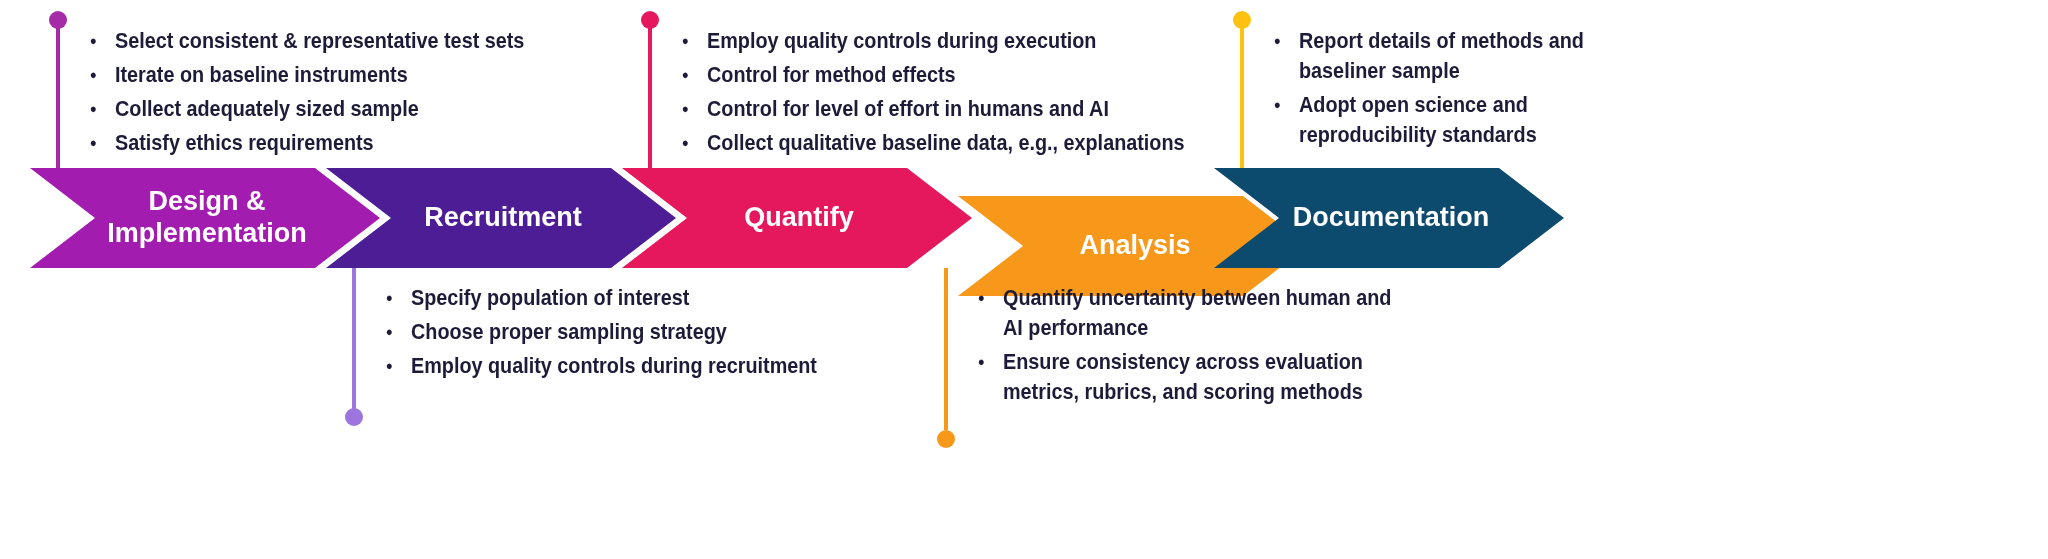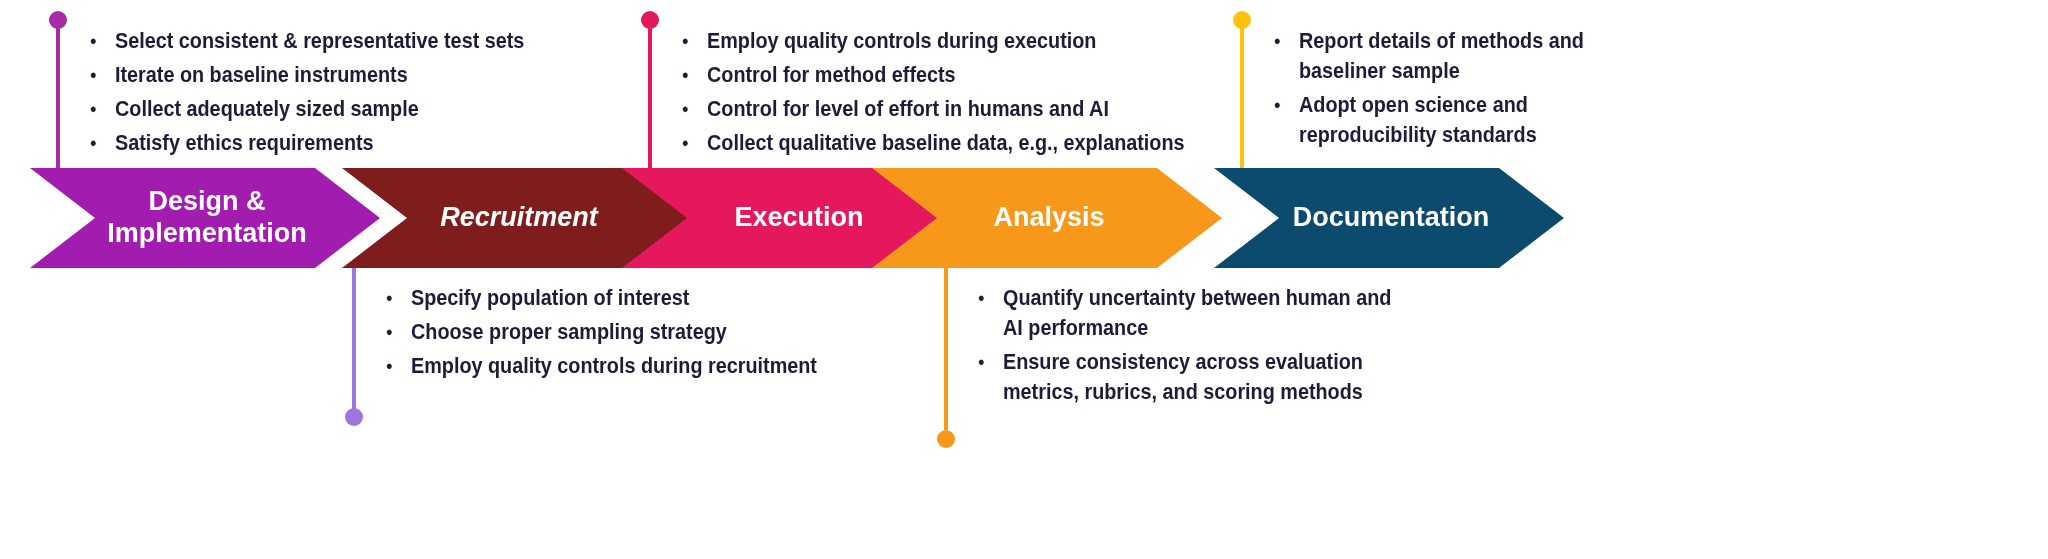--- a/index.html
+++ b/index.html
@@ -65,48 +65,48 @@
       <li>Select consistent &amp; representative test sets</li>
       <li>Iterate on baseline instruments</li>
       <li>Collect adequately sized sample</li>
       <li>Satisfy ethics requirements</li>
     </ul>
   </div>
 
   <div>
     <span class="vline" style="left: 352px; top: 268px; height: 141px; background-color: rgb(156, 117, 222);"></span>
     <span class="dot" style="left: 345px; top: 408px; background-color: rgb(156, 117, 222);"></span>
-    <div class="chevron" style="left: 342px; width: 350px; background-color: #7f1d1d; font-style: italic;">
+    <div class="chevron" style="left: 326px; width: 350px; background-color: #4c1d95;">
       <span class="chevron-label">Recruitment</span>
     </div>
     <ul class="notes" style="left:384px; top:283px; width:560px">
       <li>Specify population of interest</li>
       <li>Choose proper sampling strategy</li>
       <li>Employ quality controls during recruitment</li>
     </ul>
   </div>
 
   <div>
     <span class="dot" style="left: 641px; top: 11px; background-color: rgb(229, 24, 94);"></span>
     <span class="vline" style="left: 648px; top: 20px; height: 148px; background-color: rgb(229, 24, 94);"></span>
     <div class="chevron" style="left: 622px; width: 350px; background-color: rgb(229, 24, 94);">
-      <span class="chevron-label">Execution</span>
+      <span class="chevron-label">Quantify</span>
     </div>
     <ul class="notes" style="left:680px; top:26px; width:640px">
       <li>Employ quality controls during execution</li>
       <li>Control for method effects</li>
       <li>Control for level of effort in humans and AI</li>
       <li>Collect qualitative baseline data, e.g., explanations</li>
     </ul>
   </div>
 
   <div>
     <span class="vline" style="left: 944px; top: 268px; height: 162px; background-color: rgb(248, 152, 27);"></span>
     <span class="dot" style="left: 937px; top: 430px; background-color: rgb(248, 152, 27);"></span>
-    <div class="chevron" style="left: 872px; width: 350px; background-color: rgb(248, 152, 27);">
+    <div class="chevron" style="left: 958px; width: 350px; background-color: rgb(248, 152, 27); margin-top: 28px;">
       <span class="chevron-label">Analysis</span>
     </div>
     <ul class="notes" style="left:976px; top:283px; width:475px">
       <li>Quantify uncertainty between human and AI performance</li>
       <li>Ensure consistency across evaluation metrics, rubrics, and scoring methods</li>
     </ul>
   </div>
 
   <div>
     <span class="dot" style="left: 1233px; top: 11px; background-color: rgb(253, 193, 16);"></span>

